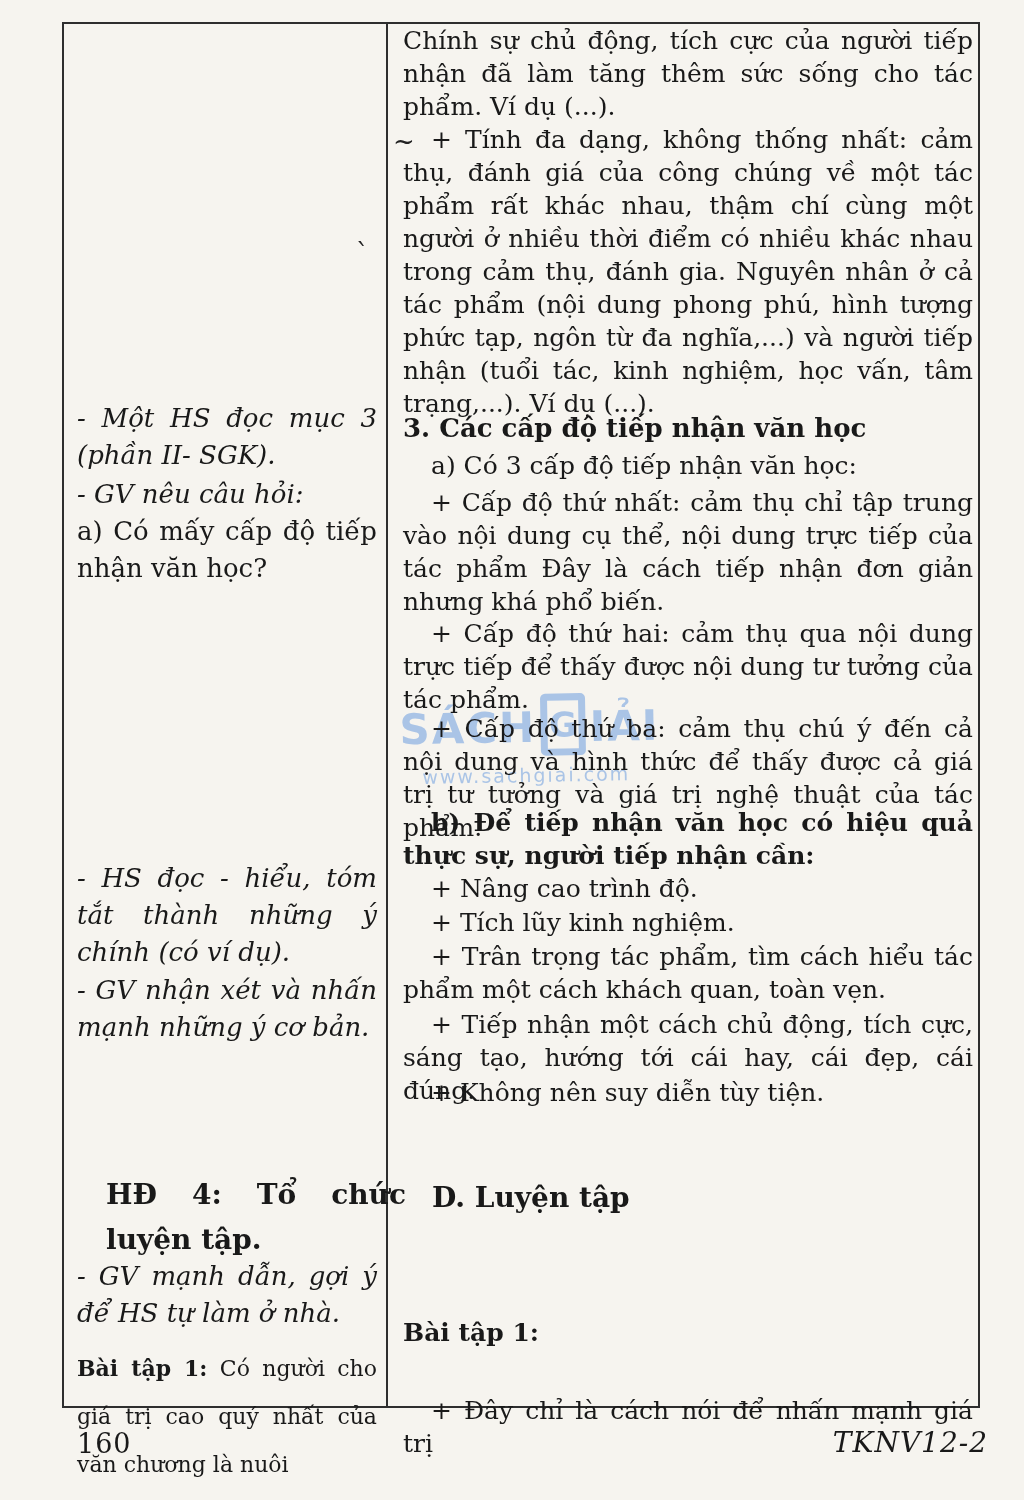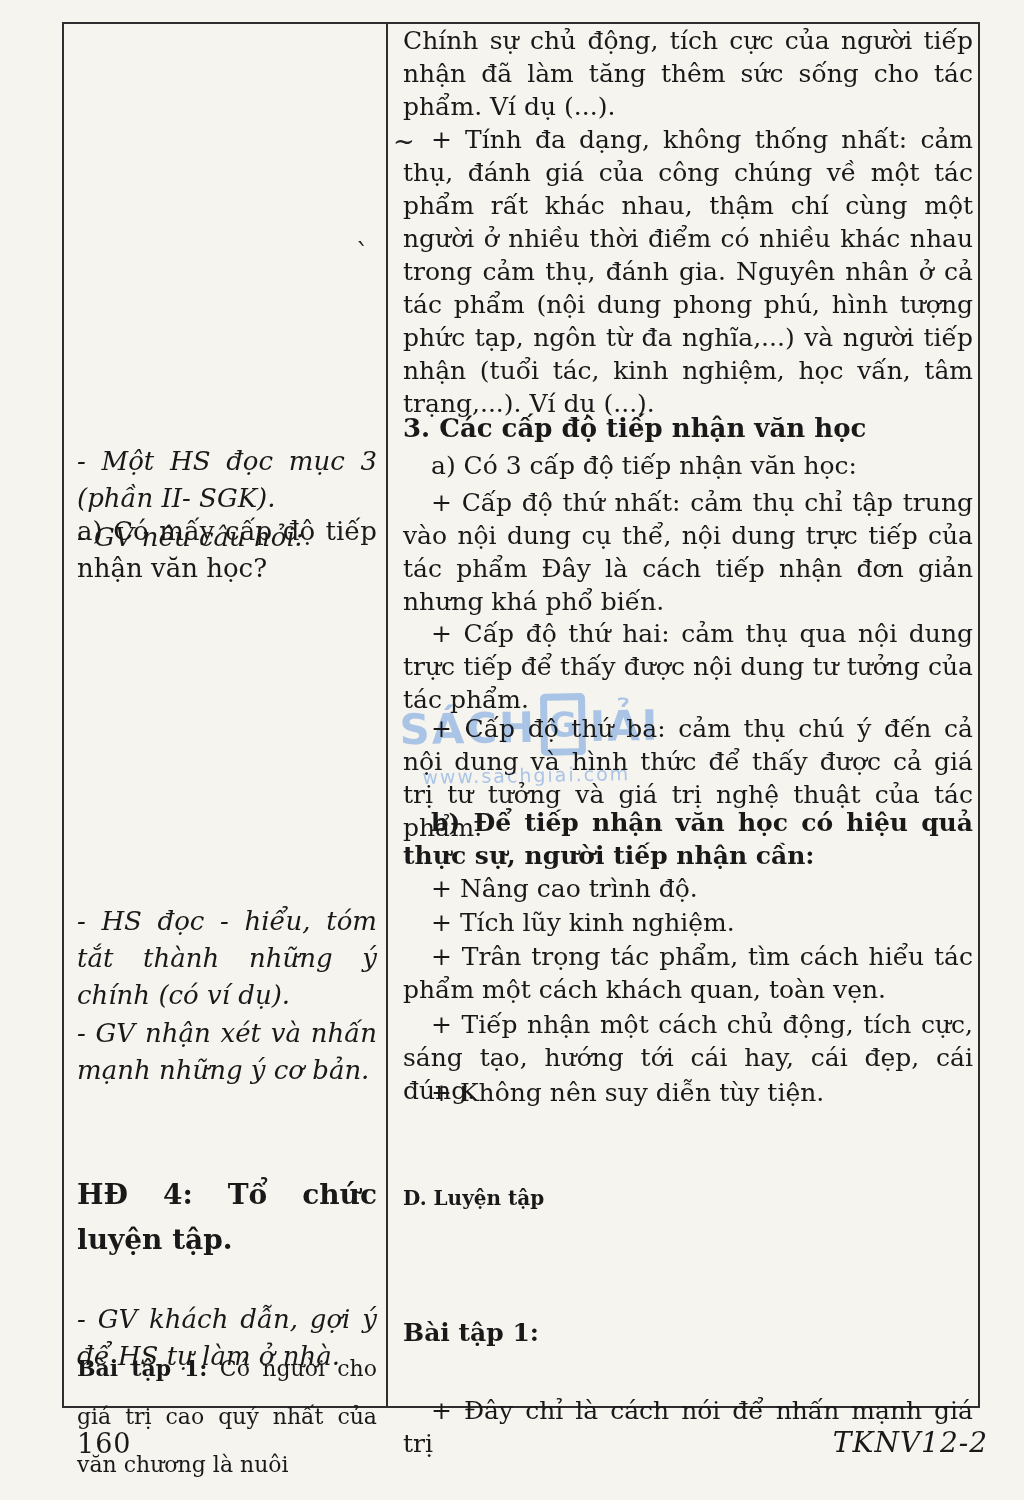--- a/index.html
+++ b/index.html
@@ -61,22 +61,22 @@
   .textlayer{position:absolute;left:0;top:0;width:1024px;height:1500px;z-index:2;}
   .cell-p{
     position:absolute;
     margin:0;
     text-align:justify;
     text-align-last:left;
   }
   .lp{ left:77px; width:300px; font-size:26px; line-height:37px; }
   .rp{ left:403px; width:570px; font-size:25px; line-height:33px; }
   .ind{ text-indent:28px; }
-  .it{ font-style:italic;margin-top:43px; }
-  .bd{ font-weight:bold; }
+  .it{ font-style:italic; }
+  .bd{ font-weight:bold;margin-left:29px; }
   .bdit{ font-weight:bold; }
   .lp.heading{ font-size:28px; line-height:45px; }
   .rp.heading{ font-size:26px; line-height:40px; }
   .stray{
     position:absolute;
     font-size:26px;color:#222;
   }
   .footer-num{
     position:absolute;left:77px;top:1428px;
     font-size:27px;letter-spacing:1px;
@@ -111,38 +111,38 @@
     <span class="stray" style="left:393px;top:126px;">~</span>
 
     <p class="cell-p lp it" style="top:400px;">- Một HS đọc mục 3 (phần II- SGK).</p>
     <p class="cell-p lp it" style="top:476px;">- GV nêu câu hỏi:</p>
     <p class="cell-p lp" style="top:513px;">a) Có mấy cấp độ tiếp nhận văn học?</p>
 
     <p class="cell-p lp it" style="top:860px;">- HS đọc - hiểu, tóm tắt thành những ý chính (có ví dụ).</p>
     <p class="cell-p lp it" style="top:972px;">- GV nhận xét và nhấn mạnh những ý cơ bản.</p>
 
     <p class="cell-p lp bd heading" style="top:1172px;">HĐ 4: Tổ chức luyện tập.</p>
-    <p class="cell-p lp it" style="top:1258px;">- GV khách dẫn, gợi ý để HS tự làm ở nhà.</p>
+    <p class="cell-p lp it" style="top:1258px;">- GV mạnh dẫn, gợi ý để HS tự làm ở nhà.</p>
     <p class="cell-p lp" style="top:1344px;font-size:22px;line-height:48px;"><span class="bdit">Bài tập 1:</span><span> Có người cho giá trị cao quý nhất của văn chương là nuôi</span></p>
 
     <p class="cell-p rp" style="top:24px;">Chính sự chủ động, tích cực của người tiếp nhận đã làm tăng thêm sức sống cho tác phẩm. Ví dụ (...).</p>
     <p class="cell-p rp ind" style="top:123px;">+ Tính đa dạng, không thống nhất: cảm thụ, đánh giá của công chúng về một tác phẩm rất khác nhau, thậm chí cùng một người ở nhiều thời điểm có nhiều khác nhau trong cảm thụ, đánh gia. Nguyên nhân ở cả tác phẩm (nội dung phong phú, hình tượng phức tạp, ngôn từ đa nghĩa,...) và người tiếp nhận (tuổi tác, kinh nghiệm, học vấn, tâm trạng,...). Ví dụ (...).</p>
 
     <p class="cell-p rp bdit heading" style="top:408px;">3. Các cấp độ tiếp nhận văn học</p>
     <p class="cell-p rp ind" style="top:449px;">a) Có 3 cấp độ tiếp nhận văn học:</p>
     <p class="cell-p rp ind" style="top:486px;">+ Cấp độ thứ nhất: cảm thụ chỉ tập trung vào nội dung cụ thể, nội dung trực tiếp của tác phẩm  Đây là cách tiếp nhận đơn giản nhưng khá phổ biến.</p>
     <p class="cell-p rp ind" style="top:617px;">+ Cấp độ thứ hai: cảm thụ qua nội dung trực tiếp để thấy được nội dung tư tưởng của tác phẩm.</p>
     <p class="cell-p rp ind" style="top:712px;">+ Cấp độ thứ ba: cảm thụ chú ý đến cả nội dung và hình thức để thấy được cả giá trị tư tưởng và giá trị nghệ thuật của tác phẩm.</p>
     <p class="cell-p rp ind" style="top:806px;font-weight:bold;">b) Để tiếp nhận văn học có hiệu quả thực sự, người tiếp nhận cần:</p>
     <p class="cell-p rp ind" style="top:872px;">+ Nâng cao trình độ.</p>
     <p class="cell-p rp ind" style="top:906px;">+ Tích lũy kinh nghiệm.</p>
     <p class="cell-p rp ind" style="top:940px;">+ Trân trọng tác phẩm, tìm cách hiểu tác phẩm một cách khách quan, toàn vẹn.</p>
     <p class="cell-p rp ind" style="top:1008px;">+ Tiếp nhận một cách chủ động, tích cực, sáng tạo, hướng tới cái hay, cái đẹp, cái đúng.</p>
     <p class="cell-p rp ind" style="top:1076px;">+ Không nên suy diễn tùy tiện.</p>
 
-    <p class="cell-p rp bd heading" style="top:1178px;font-size:20px;">D. Luyện tập</p>
+    <p class="cell-p rp bd heading" style="top:1178px;font-size:28px;">D. Luyện tập</p>
     <p class="cell-p rp bdit" style="top:1316px;">Bài tập 1:</p>
     <p class="cell-p rp ind" style="top:1394px;">+ Đây chỉ là cách nói để nhấn mạnh giá trị</p>
 
     <div class="footer-num">160</div>
     <div class="footer-code">TKNV12-2</div>
   </div>
 </div>
 
 </body></html>

